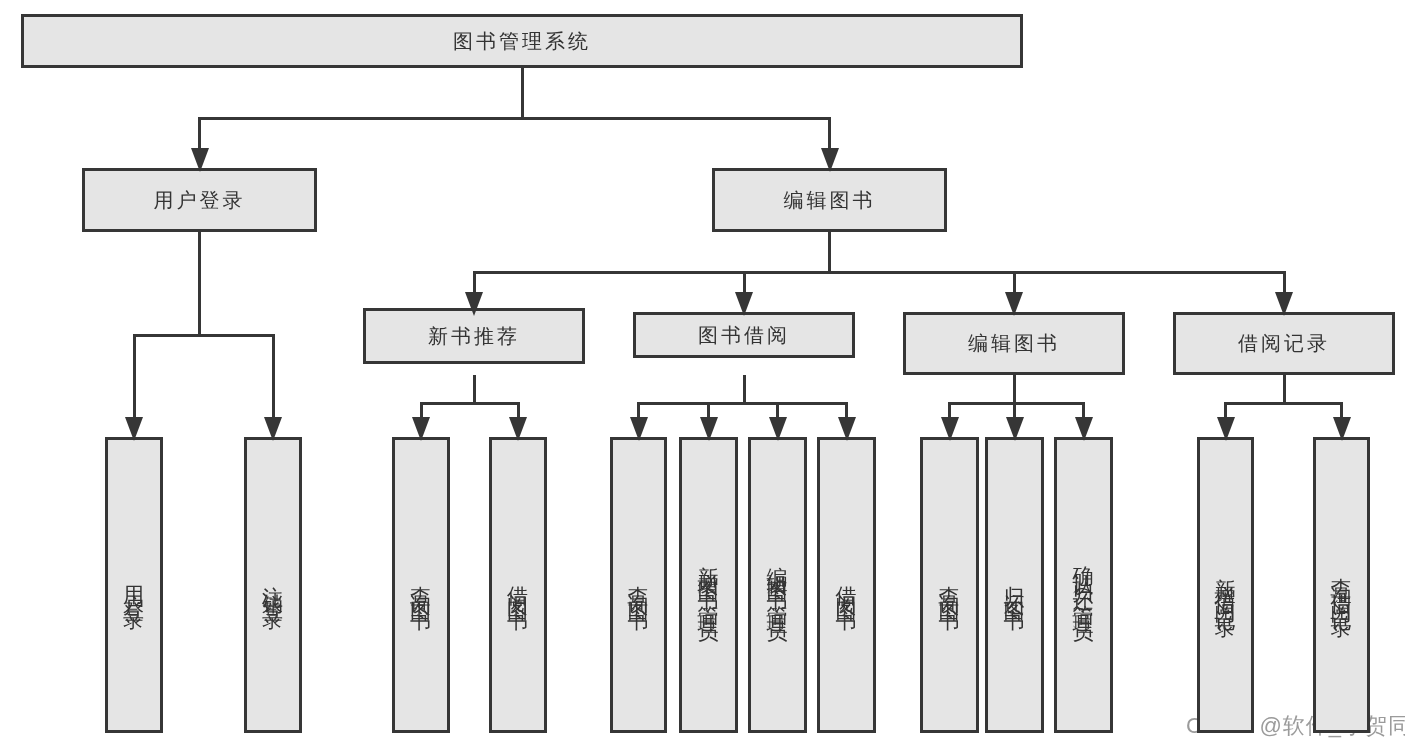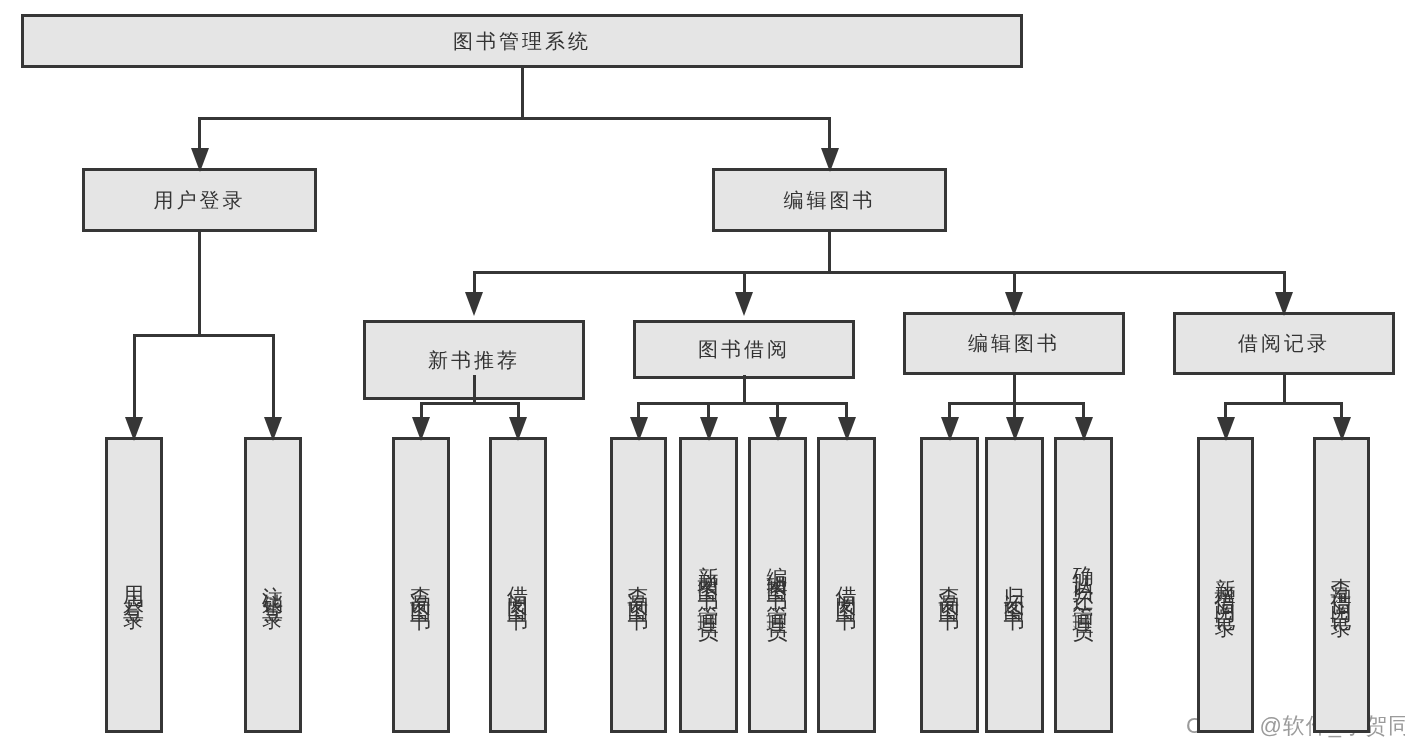--- a/index.html
+++ b/index.html
@@ -48,24 +48,24 @@
   <div class="watermark">CSDN @软件_小贺同学</div>
 <div class="node h" style="left: 21px; top: 14px; width: 1002px; height: 54px;">
       <span class="label">图书管理系统</span>
     </div>
     <div class="node h" style="left: 82px; top: 168px; width: 235px; height: 64px;">
       <span class="label">用户登录</span>
     </div>
     <div class="node h" style="left: 712px; top: 168px; width: 235px; height: 64px;">
       <span class="label">编辑图书</span>
     </div>
-    <div class="node h" style="left: 363px; top: 320px; width: 222px; height: 80px;">
+    <div class="node h" style="left: 363px; top: 308px; width: 222px; height: 56px;">
       <span class="label">新书推荐</span>
     </div>
-    <div class="node h" style="left: 633px; top: 320px; width: 222px; height: 59px;">
+    <div class="node h" style="left: 633px; top: 312px; width: 222px; height: 46px;">
       <span class="label">图书借阅</span>
     </div>
     <div class="node h" style="left: 903px; top: 312px; width: 222px; height: 63px;">
       <span class="label">编辑图书</span>
     </div>
     <div class="node h" style="left: 1173px; top: 312px; width: 222px; height: 63px;">
       <span class="label">借阅记录</span>
     </div>
     <div class="node v" style="left: 105px; top: 437px; width: 58px; height: 296px;">
       <span class="label">用户登录</span>

